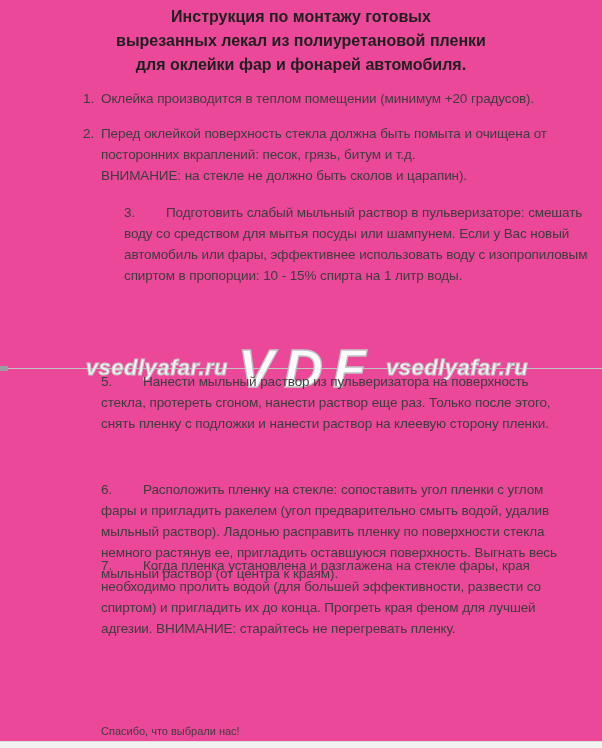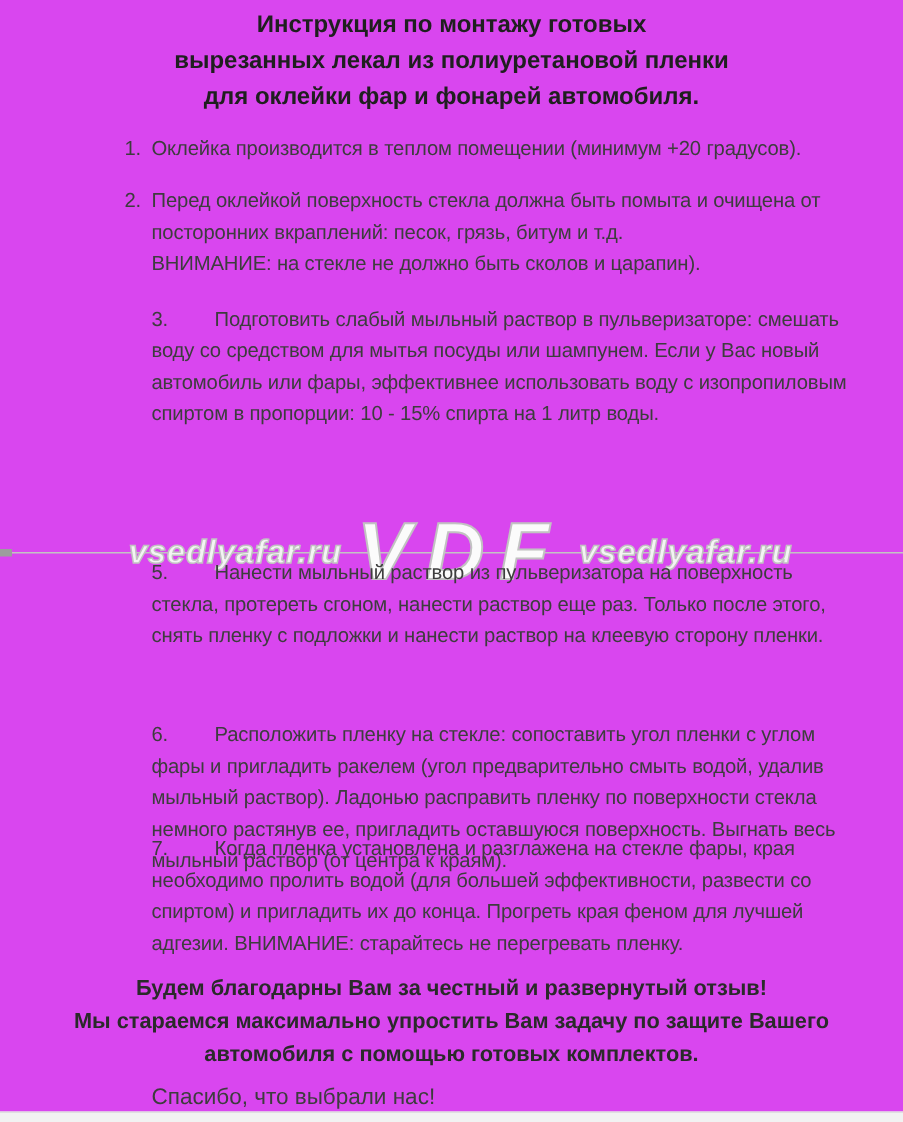--- a/index.html
+++ b/index.html
@@ -1,21 +1,21 @@
 <!DOCTYPE html>
 <html><head>
 <meta charset="utf-8">
 <style>
   * { margin: 0; padding: 0; box-sizing: border-box; }
   html, body { background: #ffffff; }
   .page {
     position: relative;
     width: 602px;
     height: 748px;
-    background: #d946ef;
+    background: #ec4899;
     overflow: hidden;
     font-family: "Liberation Sans", "DejaVu Sans", sans-serif;
     color: #3d3d3d;
   }
   .title {
     position: absolute;
     top: 5px; left: 0; right: 0;
     text-align: center;
     font-size: 16px;
     font-weight: bold;
@@ -32,21 +32,21 @@
     z-index: 2;
   }
   .item .txt { white-space: pre-line; }
   .item.hang { left: 83px; width: 479px; display: flex; }
   .item.hang .num { width: 18px; flex-shrink: 0; }
   .item.hang .txt { flex: 1; }
   .item.para { left: 101px; width: 470px; display: block; }
   .item.para .num { display: inline-block; width: 42px; }
   .i1 { top: 88px; }
   .i2 { top: 123px; }
-  .i3 { top: 202px; }
+  .i3 { top: 202px; margin-left: 23px; }
   .i4 { top: 293px; }
   .i5 { top: 371px; }
   .i6 { top: 443px; margin-top: 36px; }
   .i7 { top: 555px; }
   .watermark {
     position: absolute;
     top: 340px; left: 0; right: 0;
     height: 56px;
     z-index: 1;
   }
@@ -98,21 +98,21 @@
     font-size: 14.5px;
     font-weight: bold;
     line-height: 22px;
     color: #2a2a2a;
     white-space: pre-line;
     z-index: 2;
   }
   .thanks {
     position: absolute;
     top: 721px; left: 101px;
-    font-size: 15px;
+    font-size: 11px;
     line-height: 21px;
     color: #3d3d3d;
     z-index: 2;
   }
   .bottom-bar {
     position: absolute;
     left: 0; right: 0; bottom: 0;
     height: 7px;
     background: #f2f2f2;
     border-top: 1px solid #e0e0e0;
@@ -159,21 +159,18 @@
   </div>
 
   <div class="item para i6">
     <span class="num">6.</span><span class="txt">Расположить пленку на стекле: сопоставить угол пленки с углом фары и пригладить ракелем (угол предварительно смыть водой, удалив мыльный раствор). Ладонью расправить пленку по поверхности стекла немного растянув ее, пригладить оставшуюся поверхность. Выгнать весь мыльный раствор (от центра к краям).</span>
   </div>
 
   <div class="item para i7">
     <span class="num">7.</span><span class="txt">Когда пленка установлена и разглажена на стекле фары, края необходимо пролить водой (для большей эффективности, развести со спиртом) и пригладить их до конца. Прогреть края феном для лучшей адгезии. ВНИМАНИЕ: старайтесь не перегревать пленку.</span>
   </div>
 
-  <p class="footer-note">Будем благодарны Вам за честный и развернутый отзыв!
-Мы стараемся максимально упростить Вам задачу по защите Вашего
-автомобиля с помощью готовых комплектов.</p>
 
   <p class="thanks">Спасибо, что выбрали нас!</p>
 
   <div class="bottom-bar"></div>
 
 </div>
 
 </body></html>

